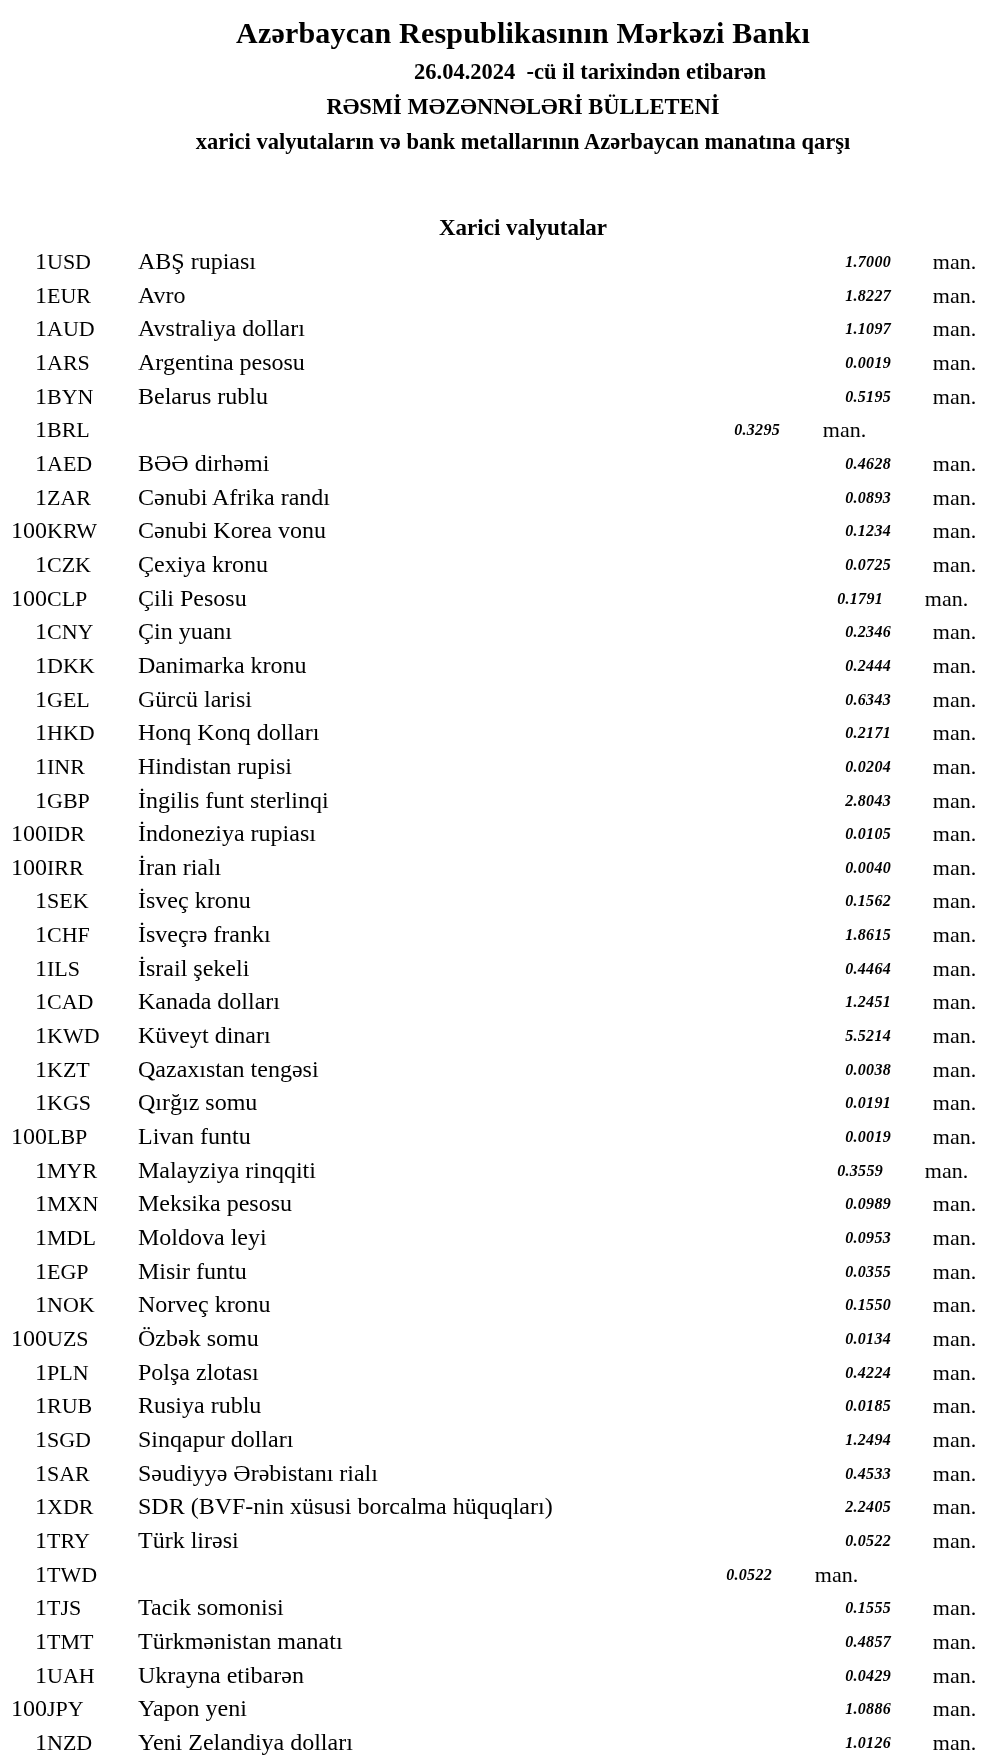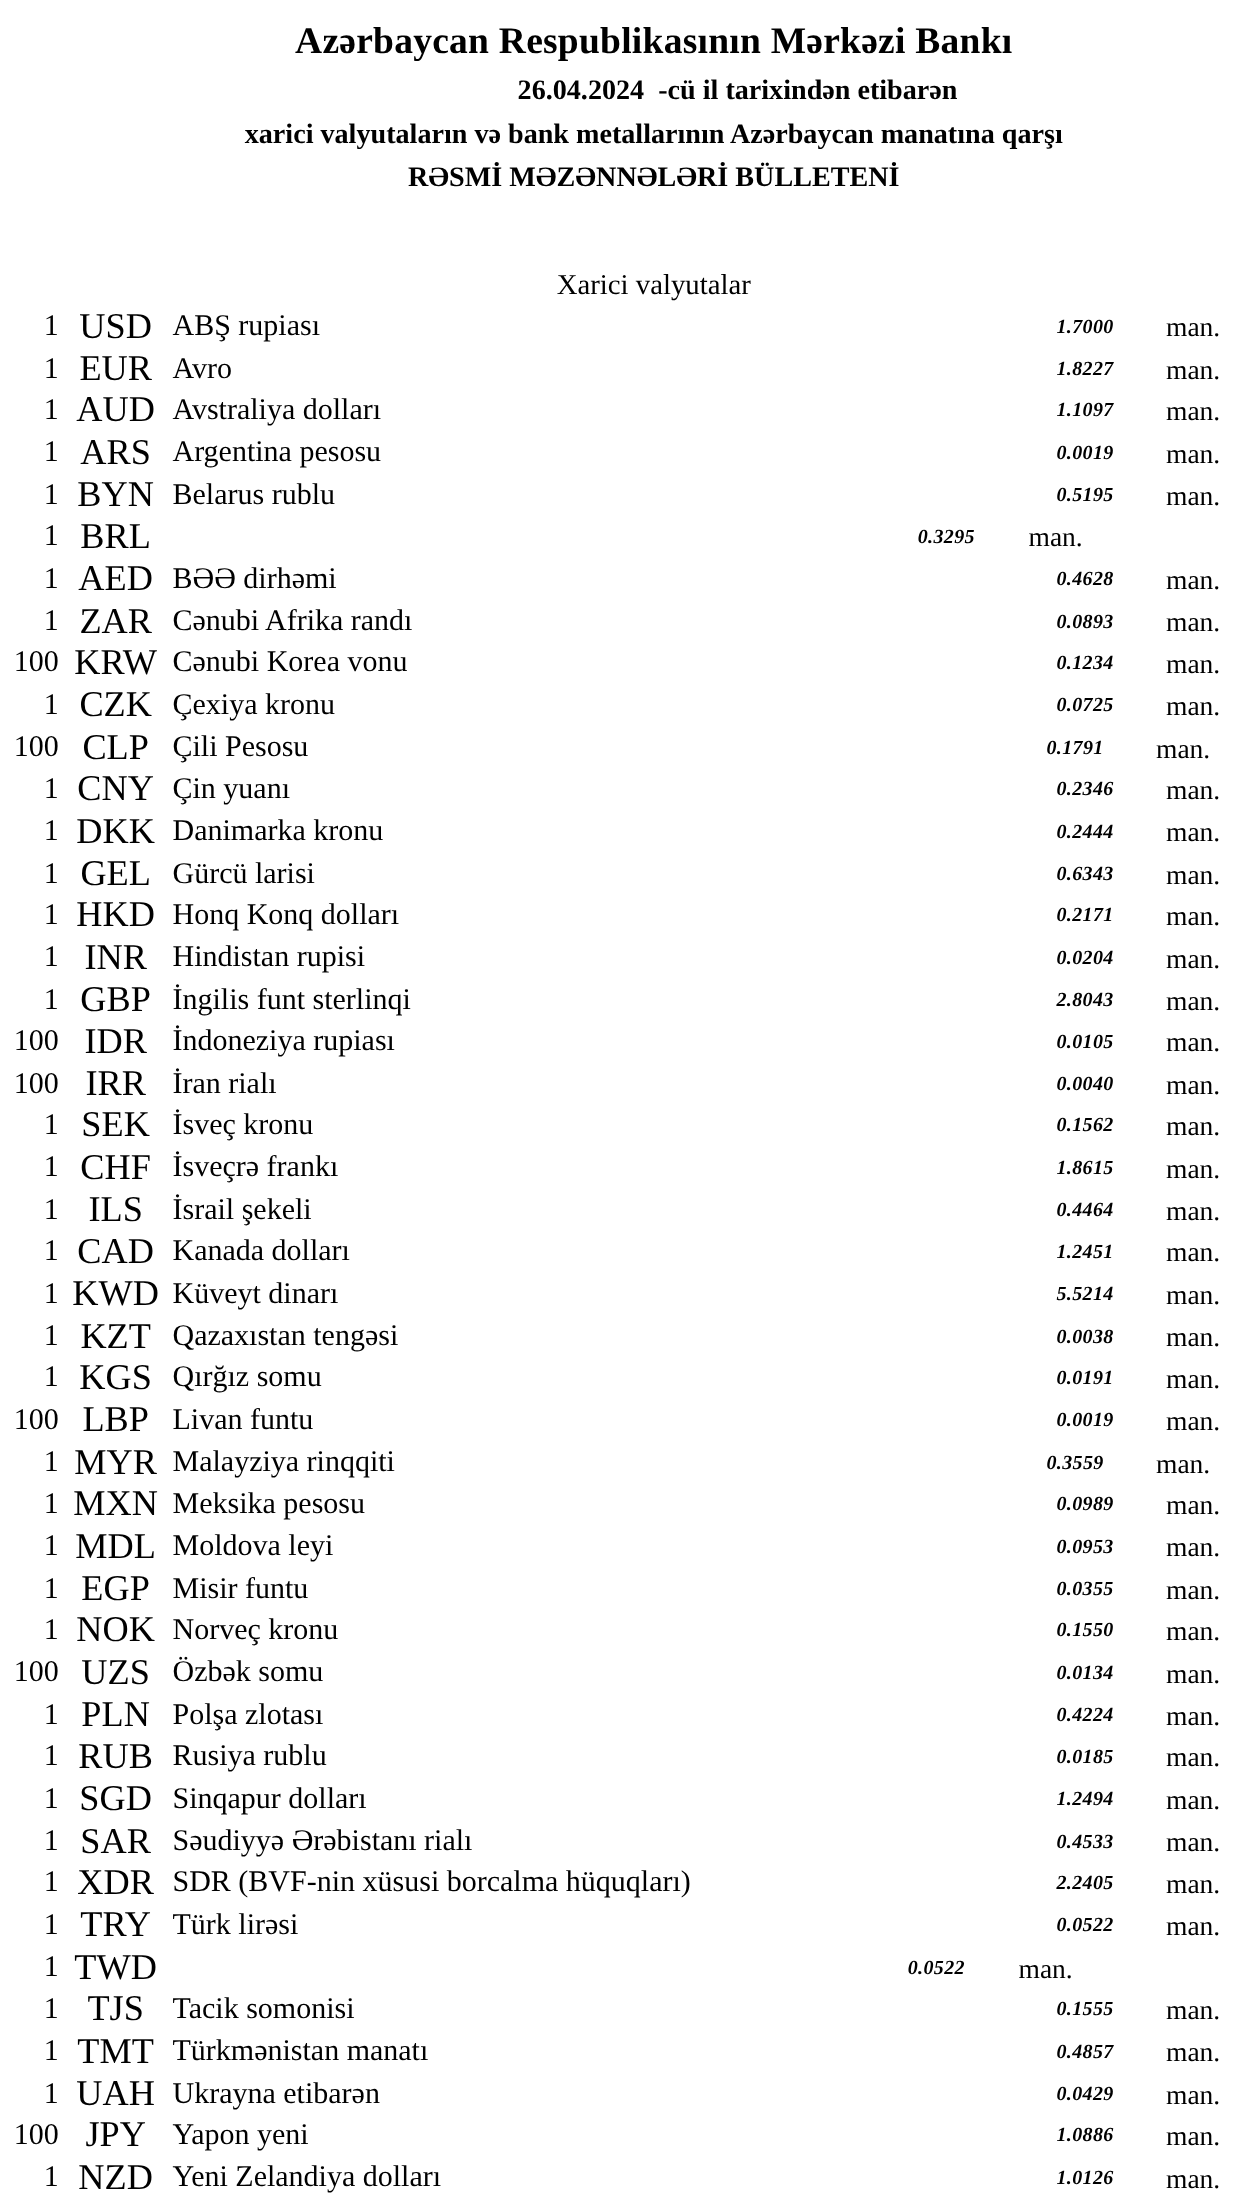--- a/index.html
+++ b/index.html
@@ -34,50 +34,50 @@
     line-height: 35px;
   }
   .date {
     position: relative;
     left: 67px;
     white-space: pre;
   }
   .section-title {
     margin-top: 52px;
     font-size: 23px;
-    font-weight: normal;
+    font-weight: bold;
     line-height: 33px;
   }
   .table {
     margin-top: 1px;
     width: 1000px;
   }
   .row {
     display: grid;
     grid-template-columns: 47px 91px 642px 111px auto;
     height: 33.66px;
     line-height: 33.66px;
   }
   .cell { display: block; white-space: nowrap; overflow: visible; }
   .qty  { text-align: right;  font-size: 24px; }
-  .code { text-align: center; font-size: 29px; }
+  .code { font-size: 22px; }
   .name { text-align: left;   font-size: 24px; padding-left: 0px; }
   .rate { text-align: right;  font-size: 16px; font-weight: bold; font-style: italic; letter-spacing: 0.3px; }
   .unit { text-align: center;   font-size: 22px; padding-left: 18px; font-family: Liberation Serif, serif; }
   .row.tight .rate, .row.tight .unit { position: relative; left: -8px; }
 </style>
 </head>
 <body>
 
 <div class="doc">
   <div class="headers">
     <div class="title">Azərbaycan Respublikasının Mərkəzi Bankı</div>
     <div class="sub date">26.04.2024  -cü il tarixindən etibarən</div>
+    <div class="sub">RƏSMİ MƏZƏNNƏLƏRİ BÜLLETENİ</div>
     <div class="sub">xarici valyutaların və bank metallarının Azərbaycan manatına qarşı</div>
-    <div class="sub">RƏSMİ MƏZƏNNƏLƏRİ BÜLLETENİ</div>
     <div class="section-title">Xarici valyutalar</div>
   </div>
 
   <div class="table" id="rates-table">
       <div class="row">
     <span class="cell qty">1</span>
     <span class="cell code">USD</span>
     <span class="cell name">ABŞ rupiası</span>
     <span class="cell rate">1.7000</span>
     <span class="cell unit">man.</span>

